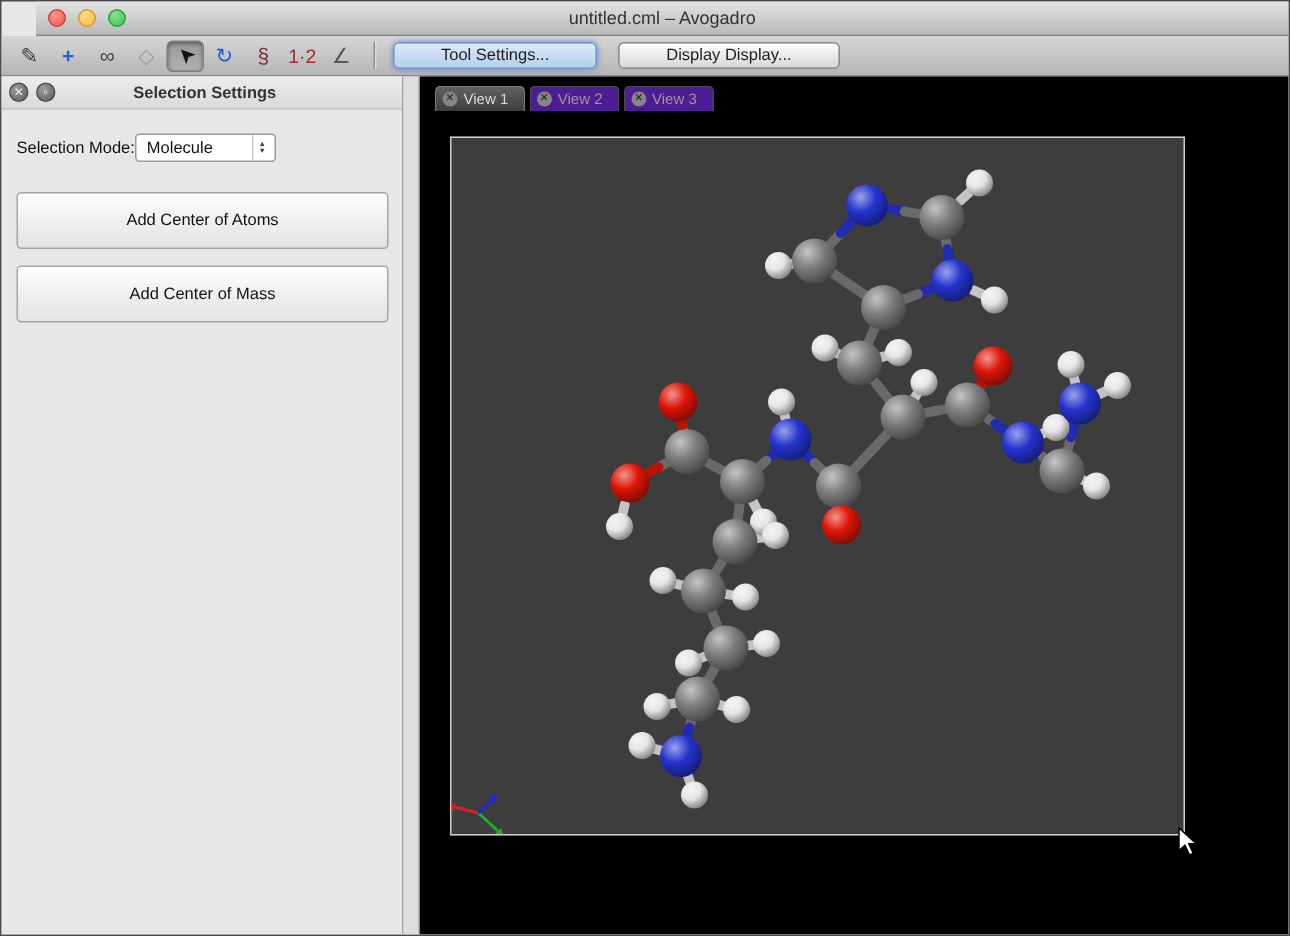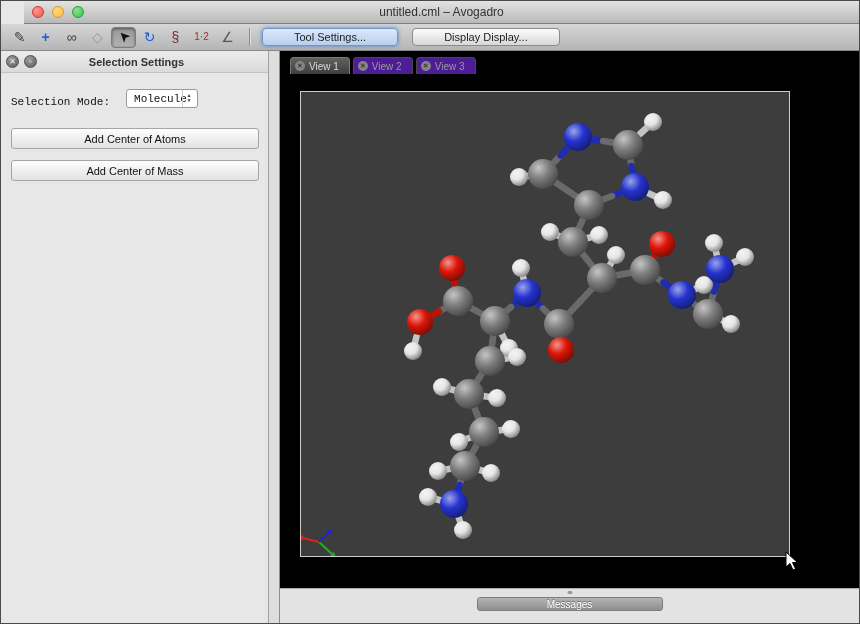--- a/index.html
+++ b/index.html
@@ -32,27 +32,27 @@
   .main-row{flex:1;display:flex;min-height:0;}
   .left-panel{width:268px;flex:0 0 268px;background:#e7e7e7;border-right:1px solid #a0a0a0;
     display:flex;flex-direction:column;box-sizing:border-box;}
   .panel-header{height:21px;flex:0 0 21px;display:flex;align-items:center;padding:0 5px;
     background:linear-gradient(#ececec,#dadada);border-bottom:1px solid #c3c3c3;position:relative;}
   .circle-btn{width:13px;height:13px;border-radius:50%;
     background:radial-gradient(circle at 35% 30%,#9d9d9d,#5c5c5c);border:1px solid #4f4f4f;
     color:#eee;font-size:8px;line-height:11px;text-align:center;margin-right:5px;box-sizing:border-box;z-index:2;}
   .panel-title{position:absolute;left:4px;right:0;text-align:center;font-size:11px;font-weight:bold;color:#333;}
   .panel-body{padding:16px 10px 0 10px;}
-  .mode-row{display:flex;align-items:flex-end;gap:16px;margin-bottom:20px;font-family:Liberation Mono, monospace;}
+  .mode-row{display:flex;align-items:center;gap:0;margin-bottom:20px;}
   .mode-label{font-size:11px;color:#111;}
-  .dropdown{width:72px;height:19px;background:#fff;border:1px solid #999;border-radius:3px;
+  .dropdown{width:94px;height:19px;background:#fff;border:1px solid #999;border-radius:3px;
     display:flex;align-items:center;font-size:11px;color:#111;padding-left:7px;position:relative;box-sizing:border-box;}
   .dd-arrows{position:absolute;right:2px;top:0;bottom:0;width:12px;display:flex;flex-direction:column;
     align-items:center;justify-content:center;color:#444;font-size:5px;line-height:5px;border-left:1px solid #ccc;}
-  .panel-btn{display:block;width:248px;height:21px;margin:0 auto 11px auto;
+  .panel-btn{display:block;width:248px;height:38px;margin:0 auto 11px auto;
     background:linear-gradient(#fefefe,#e2e2e2);border:1px solid #a5a5a5;border-radius:3px;
     font-size:11px;color:#111;text-align:center;line-height:19px;}
   .v-splitter{width:10px;flex:0 0 10px;background:#dedede;border-right:1px solid #8c8c8c;}
   
   .right-col{flex:1;display:flex;flex-direction:column;min-width:0;}
   .viewport-area{flex:1;background:#000;position:relative;min-height:0;}
   .tabs{position:absolute;top:6px;left:10px;display:flex;gap:3px;}
   .tab{height:17px;display:flex;align-items:center;gap:4px;padding:0 10px 0 4px;
     border-radius:4px 4px 0 0;font-size:10px;background:#4c1d95;color:#9a9a9a;
     border:1px solid #4a4a4a;border-bottom:none;box-sizing:border-box;}
@@ -103,21 +103,21 @@
         <div class="tool active">
           <span class="glyph" style="color: rgb(17, 17, 17); transform: rotate(-135deg);">➤</span>
         </div>
         <div class="tool">
           <span class="glyph" style="color: rgb(31, 95, 214);">↻</span>
         </div>
         <div class="tool">
           <span class="glyph" style="color: rgb(122, 48, 48);">§</span>
         </div>
         <div class="tool">
-          <span class="glyph" style="color: rgb(160, 48, 48); font-size: 10px;">1·2</span>
+          <span class="glyph" style="color: rgb(160, 48, 48); font-size: 13px;">1·2</span>
         </div>
         <div class="tool">
           <span class="glyph" style="color: rgb(85, 85, 85);">∠</span>
         </div>
       </div>
     <div class="tool-sep"></div>
     <button class="tb-btn primary">Tool Settings...</button>
     <button class="tb-btn">Display Display...</button>
   </div>
 
@@ -330,20 +330,16 @@
               <line x1="18" y1="450" x2="31" y2="462" stroke="#21b221" stroke-width="2"></line>
               <polygon points="34.67401722313744,465.3914005136653 28.965159691800803,464.20441033388244 33.0348403081992,459.79558966611756" fill="#21b221"></polygon>
               <line x1="18" y1="450" x2="27" y2="441" stroke="#2121e0" stroke-width="2"></line>
               <polygon points="30.535533905932738,437.4644660940673 29.121320343559642,443.12132034355966 24.878679656440358,438.87867965644034" fill="#2121e0"></polygon>
             </svg>
         </div>
         <svg class="mouse-cursor" width="14" height="20" viewBox="0 0 14 20">
           <path d="M1,1 L1,16 L5,12.5 L8,19 L10.5,17.8 L7.5,11.5 L12.5,11.5 Z" fill="#ffffff" stroke="#000000" stroke-width="1"></path>
         </svg>
       </div>
-      <div class="messages-strip">
-        <div class="grab-dot"></div>
-        <div class="messages-btn">Messages</div>
-      </div>
     </div>
 
   </div>
 </div>
 
 </body></html>

